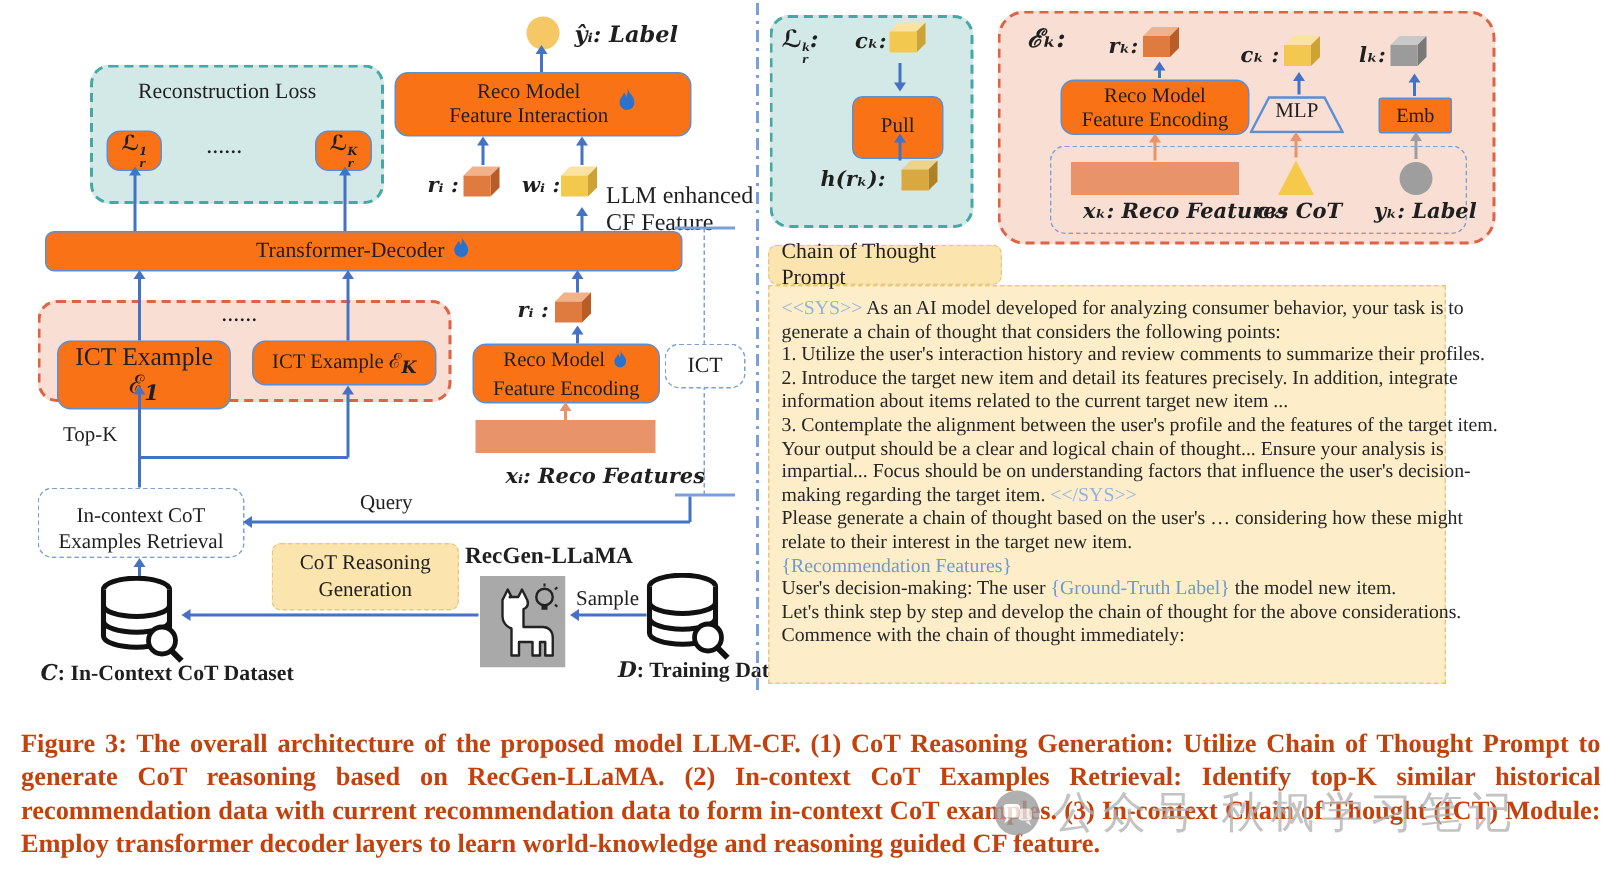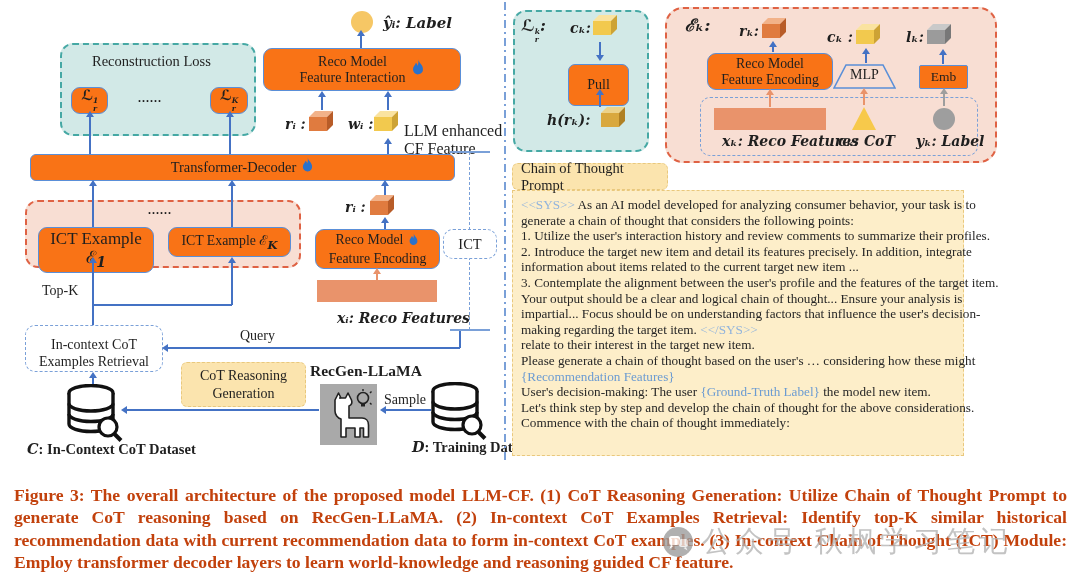--- a/index.html
+++ b/index.html
@@ -327,22 +327,22 @@
   <div id="prompt-box">
       <div class="pline"><span class="seg-tag">&lt;&lt;SYS&gt;&gt;</span><span class="seg-p"> As an AI model developed for analyzing consumer behavior, your task is to</span></div>
       <div class="pline"><span class="seg-p">generate a chain of thought that considers the following points:</span></div>
       <div class="pline"><span class="seg-p">1. Utilize the user's interaction history and review comments to summarize their profiles.</span></div>
       <div class="pline"><span class="seg-p">2. Introduce the target new item and detail its features precisely. In addition, integrate</span></div>
       <div class="pline"><span class="seg-p">information about items related to the current target new item ...</span></div>
       <div class="pline"><span class="seg-p">3. Contemplate the alignment between the user's profile and the features of the target item.</span></div>
       <div class="pline"><span class="seg-p">Your output should be a clear and logical chain of thought... Ensure your analysis is</span></div>
       <div class="pline"><span class="seg-p">impartial... Focus should be on understanding factors that influence the user's decision-</span></div>
       <div class="pline"><span class="seg-p">making regarding the target item. </span><span class="seg-tag">&lt;&lt;/SYS&gt;&gt;</span></div>
+      <div class="pline"><span class="seg-p">Please generate a chain of thought based on the user's … considering how these might</span></div>
       <div class="pline"><span class="seg-p">relate to their interest in the target new item.</span></div>
-      <div class="pline"><span class="seg-p">Please generate a chain of thought based on the user's … considering how these might</span></div>
       <div class="pline"><span class="seg-var">{Recommendation Features}</span></div>
       <div class="pline"><span class="seg-p">User's decision-making: The user </span><span class="seg-var">{Ground-Truth Label}</span><span class="seg-p"> the model new item.</span></div>
       <div class="pline"><span class="seg-p">Let's think step by step and develop the chain of thought for the above considerations.</span></div>
       <div class="pline"><span class="seg-p">Commence with the chain of thought immediately:</span></div>
     </div>
 
 </div>
 
 <div id="caption">Figure 3: The overall architecture of the proposed model LLM-CF. (1) CoT Reasoning Generation: Utilize Chain of Thought Prompt to generate CoT reasoning based on RecGen-LLaMA. (2) In-context CoT Examples Retrieval: Identify top-K similar historical recommendation data with current recommendation data to form in-context CoT examples. (3) In-context Chain of Thought (ICT) Module: Employ transformer decoder layers to learn world-knowledge and reasoning guided CF feature.</div>
 

